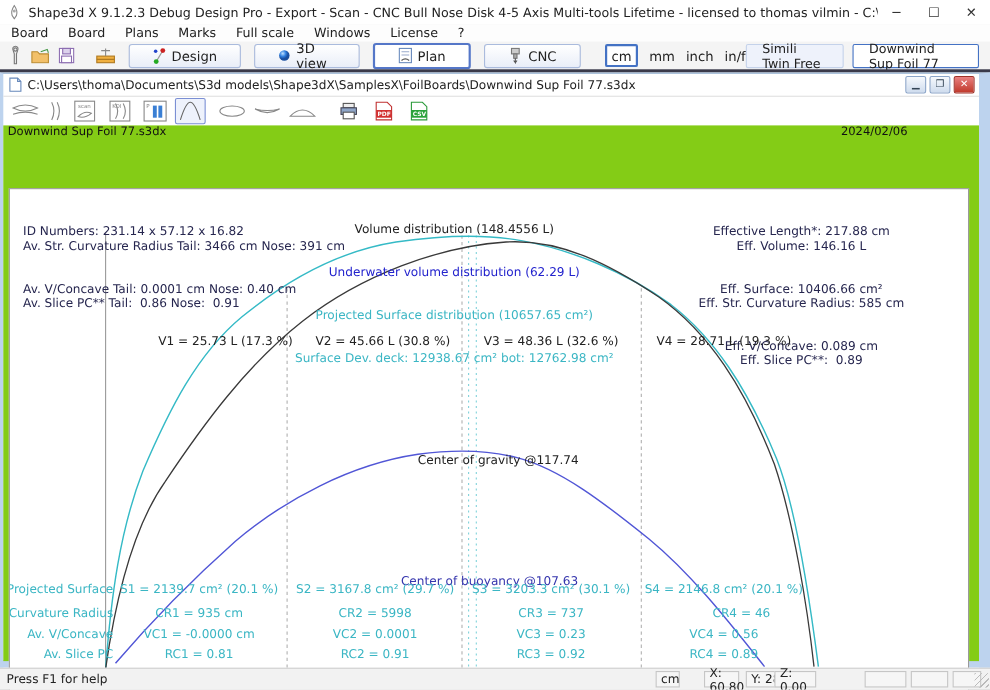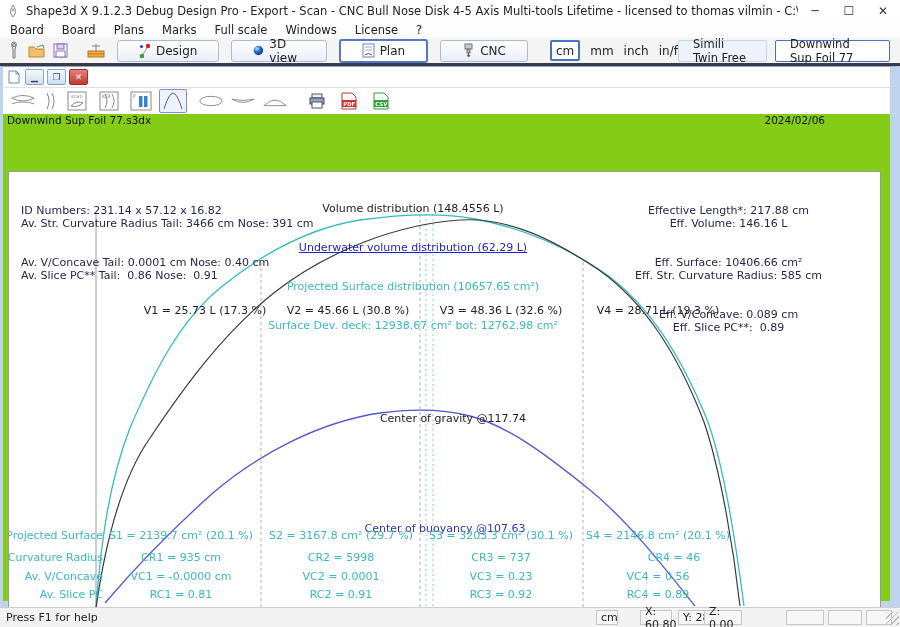--- a/index.html
+++ b/index.html
@@ -51,21 +51,21 @@
   .dico.sel{border:1px solid #7b8fd4;background:#eef2fc;border-radius:2px;}
   .docbody{position:relative;width:100%;height:487px;background:#84cc16;}
   .fnrow{position:absolute;left:4px;top:0;width:873px;height:11px;display:flex;
     justify-content:space-between;font-size:10.5px;color:#111;padding-right:55px;box-sizing:border-box;}
   .canvas{position:absolute;left:5px;top:57px;width:873px;height:469px;box-sizing:border-box;
     border:1px solid #9a9a9a;background:#fff;overflow:hidden;}
   
   .pt{position:absolute;font-size:11px;white-space:pre;line-height:13px;}
   .navy{color:#26264f;}
   .cyan{color:#3bb6c4;}
-  .blue{color:#2323cd;text-decoration:underline;}
+  .blue{color:#2323cd;}
   .blk{color:#222;}
   .ctr{transform:translateX(-50%);text-align:center;}
   .rgt{text-align:center;}
   .graylab{color:#b4b4b4;}
   .rowlabel{position:absolute;right:777px;white-space:nowrap;font-size:11px;color:#3bb6c4;}
   
   .statusbar{position:absolute;left:0;top:607px;width:900px;height:20px;background:#f2f2f2;
     border-top:1px solid #cfcfcf;font-size:11px;color:#222;}
   .statusbar .help{position:absolute;left:6px;top:3px;}
   .scell{position:absolute;top:2px;height:15px;border:1px solid #c6c6c6;background:#f6f6f6;
@@ -187,20 +187,21 @@
 
   <div class="docwin">
 
     <div class="doctitle">
       <span class="dicon">
         <svg width="12" height="14" viewBox="0 0 12 14">
             <path d="M1 1 L8 1 L11 4 L11 13 L1 13 Z" fill="#fff" stroke="#6688bb"></path>
             <path d="M8 1 L8 4 L11 4" fill="none" stroke="#6688bb"></path>
           </svg>
       </span>
+      <span class="dpath">C:\Users\thoma\Documents\S3d models\Shape3dX\SamplesX\FoilBoards\Downwind Sup Foil 77.s3dx</span>
       <div class="dbtns">
         <span class="dbtn">▁</span>
         <span class="dbtn">❐</span>
         <span class="dbtn close">✕</span>
       </div>
     </div>
 
     <div class="doctools">
       <span class="dico">
         <svg width="28" height="18" viewBox="0 0 28 18">

